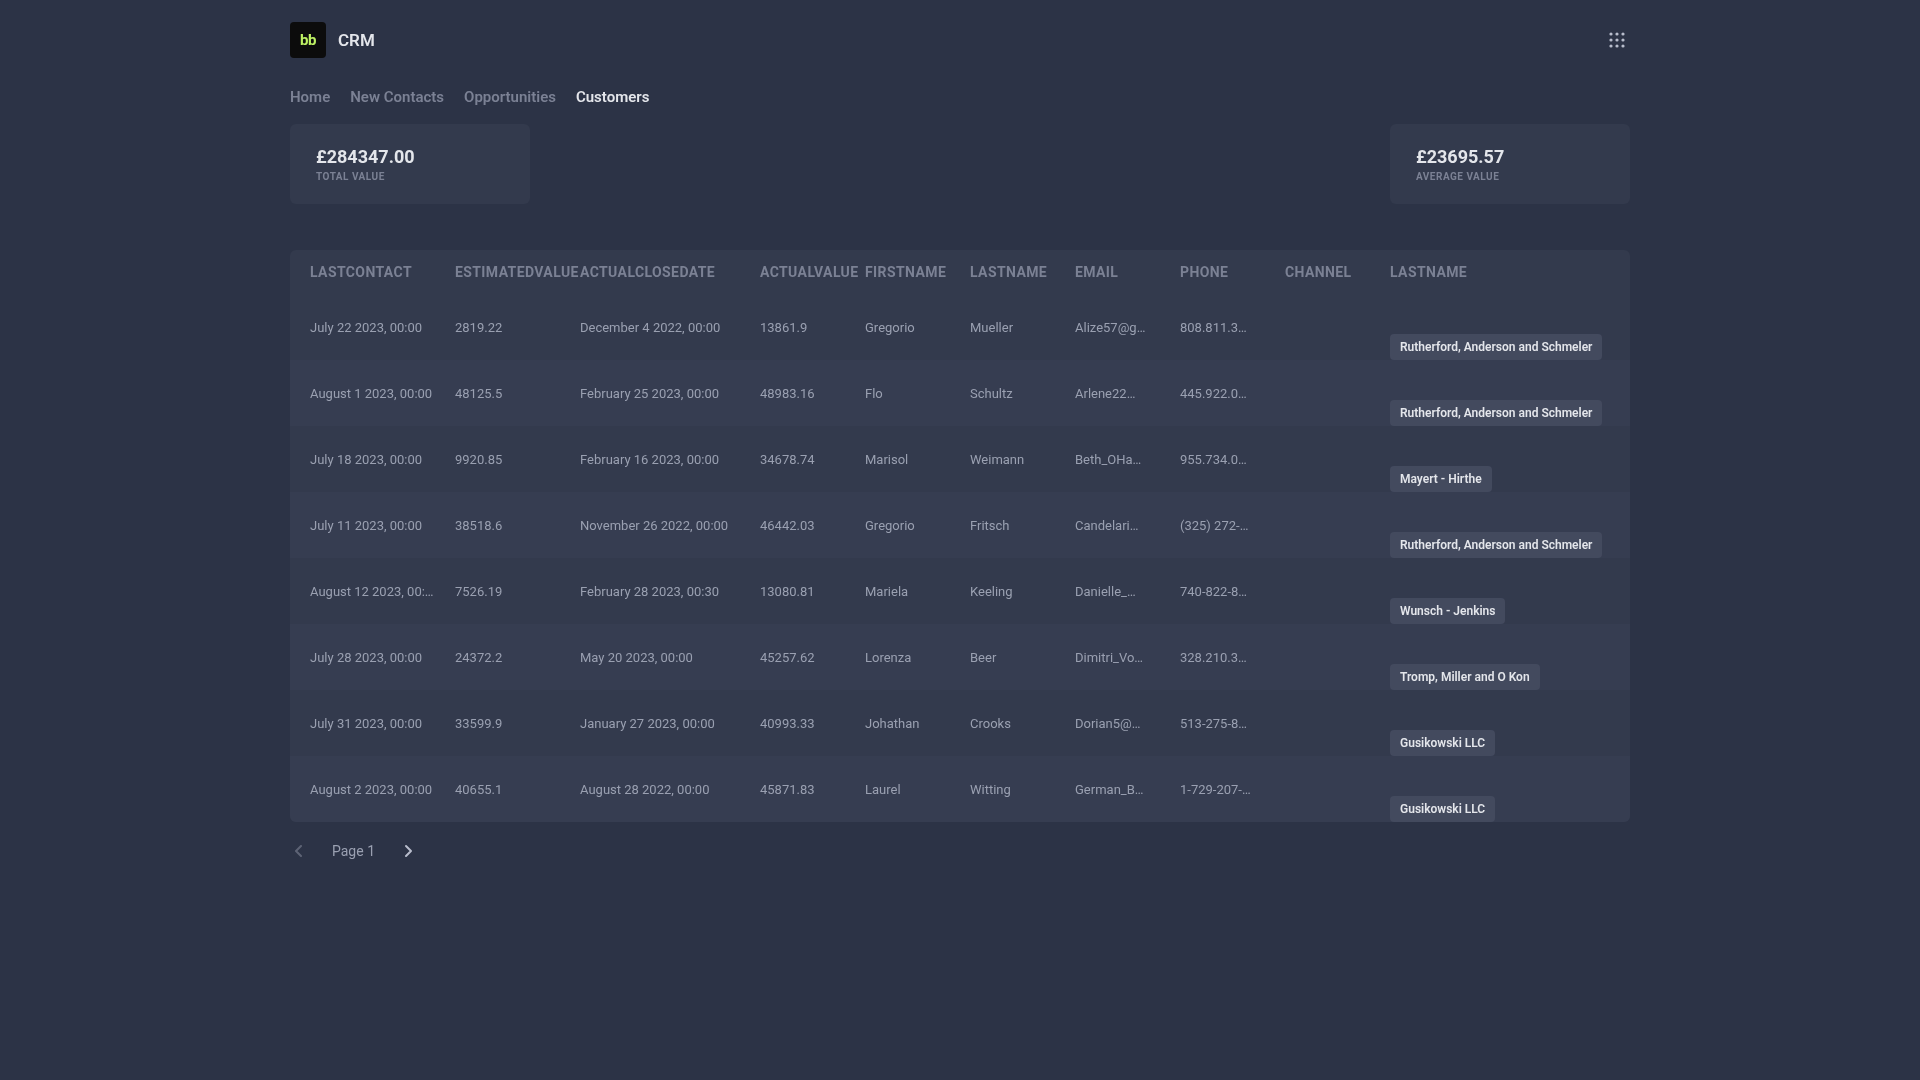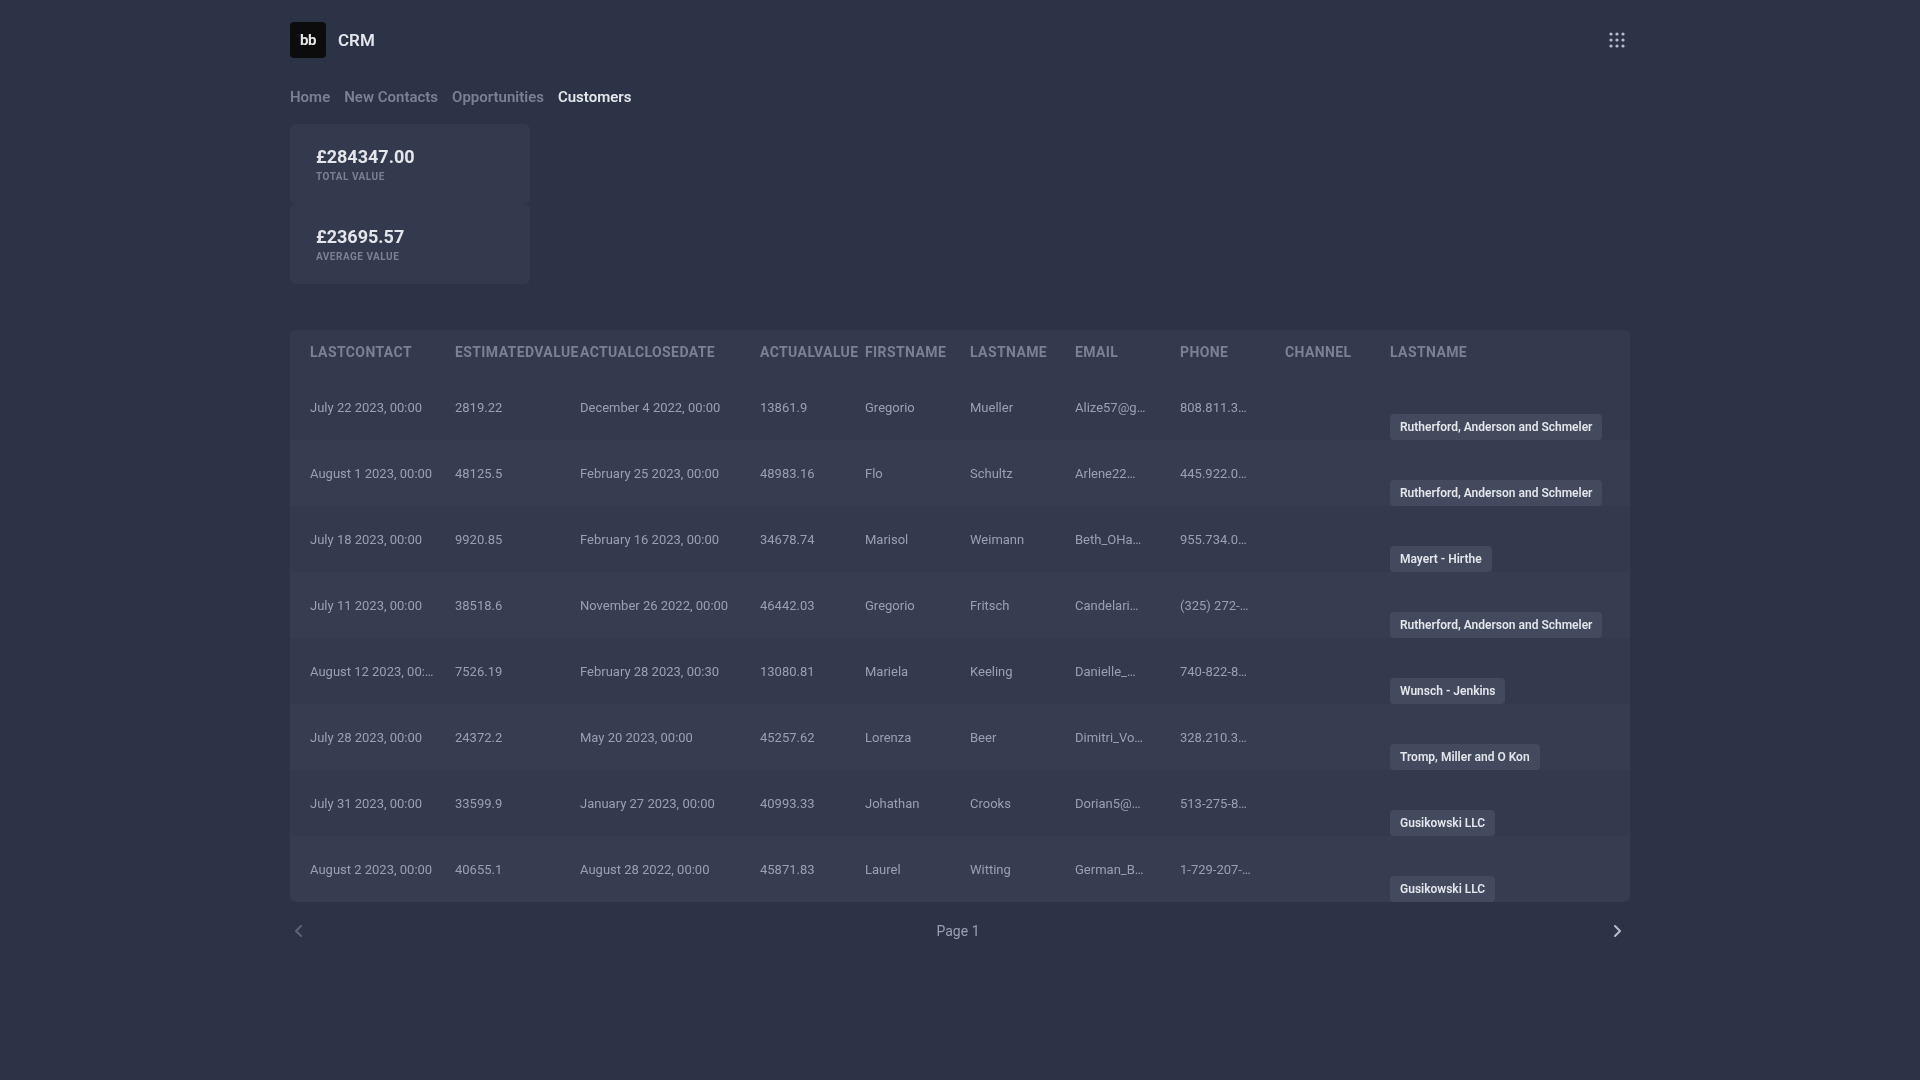--- a/index.html
+++ b/index.html
@@ -43,49 +43,48 @@
   .logo {
     width: 36px;
     height: 36px;
     background: #0c0c0c;
     border-radius: 4px;
     display: flex;
     align-items: center;
     justify-content: center;
     font-weight: 700;
     font-size: 15px;
-    color: #e5e5e5;
+    color: #bef264;
     letter-spacing: -0.5px;
   }
   .app-name {
     font-size: 17px;
     font-weight: 600;
     color: var(--text);
   }
   .apps-icon { padding: 4px; cursor: pointer; }
   .apps-icon svg { display: block; }
   
   .nav {
     display: flex;
-    gap: 14px;
+    gap: 20px;
     padding: 30px 0 18px 0;
   }
   .nav-item {
     font-size: 15px;
     font-weight: 600;
     color: var(--text-dimmer);
     cursor: pointer;
   }
   .nav-item.active { color: var(--text); }
   
   .stats-row {
     display: flex;
     justify-content: space-between;
     padding-bottom: 46px;
-    flex-direction: column;
   }
   .stat-card {
     width: 240px;
     background: var(--surface);
     border-radius: 6px;
     padding: 22px 26px;
   }
   .stat-value {
     font-size: 18px;
     font-weight: 700;
@@ -149,22 +148,22 @@
   col.c-firstname       { width: 105px; }
   col.c-lastname        { width: 105px; }
   col.c-email           { width: 105px; }
   col.c-phone           { width: 105px; }
   col.c-channel         { width: 105px; }
   col.c-companies       { width: 250px; }
   
   .pager {
     display: flex;
     align-items: center;
-    justify-content: space-between;
-    gap: 8px;
+    justify-content: flex-start;
+    gap: 24px;
     padding: 18px 4px 0 0;
     color: var(--text-dim);
     font-size: 14px;
   }
   .pager .chev { padding: 4px; cursor: pointer; color: var(--text-dimmer); }
   .pager .chev.disabled { opacity: 0.35; cursor: default; }
   .pager .chev svg { display: block; }
 </style>
 </head>
 <body>

